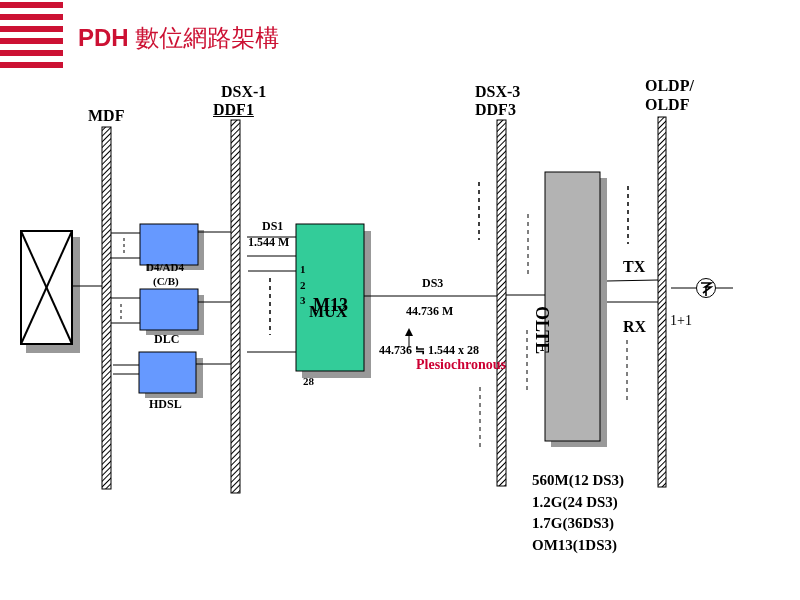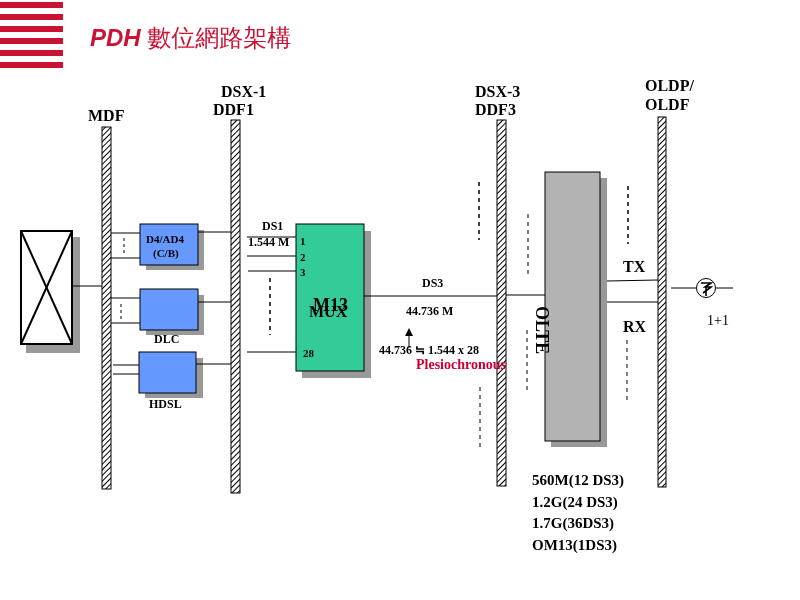--- a/index.html
+++ b/index.html
@@ -1,23 +1,23 @@
 <!DOCTYPE html>
 <html><head>
 <meta charset="utf-8">
 <style>
   html,body{margin:0;padding:0;background:#ffffff;}
   body{width:800px;height:600px;position:relative;overflow:hidden;font-family:"Liberation Serif",serif;}
   #diagram{position:absolute;left:0;top:0;width:800px;height:600px;}
   .title{position:absolute;left:78px;top:22px;font-family:"Liberation Sans",sans-serif;font-size:24px;color:#cc1133;}
-  .title .pdh{font-weight:bold;font-style:italic;margin-left:12px;}
+  .title .pdh{font-weight:bold;}
   .lbl{position:absolute;font-weight:bold;color:#000;white-space:nowrap;}
   .lbl16{font-size:16px;line-height:18px;}
   .lbl12{font-size:12px;line-height:14px;margin-top:28px;}
-  .lbl11{font-size:11px;line-height:13px;}
+  .lbl11{font-size:11px;line-height:13px;margin-top:28px;}
   .red{color:#cc0033;margin-left:40px;}
 </style>
 </head>
 <body>
 
 <div id="diagram">
   <svg width="800" height="600" style="position:absolute;left:0;top:0">
     <defs>
       <pattern id="hatch" width="4" height="4" patternUnits="userSpaceOnUse" patternTransform="rotate(45)">
         <rect width="4" height="4" fill="#ffffff"></rect>
@@ -113,21 +113,21 @@
     </g>
   </svg>
 
   <div class="title">
     <span class="pdh">PDH</span>
     <span>數位網路架構</span>
   </div>
 
   <div class="lbl lbl16" style="left:88px;top:107px;">MDF</div>
   <div class="lbl lbl16" style="left:221px;top:83px;">DSX-1</div>
-  <div class="lbl lbl16" style="left:213px;top:101px;">DDF1</div>
+  <div class="lbl lbl16" style="left:213px;top:101px;text-decoration:underline;">DDF1</div>
   <div class="lbl lbl16" style="left:475px;top:83px;">DSX-3</div>
   <div class="lbl lbl16" style="left:475px;top:101px;">DDF3</div>
   <div class="lbl lbl16" style="left:645px;top:77px;">OLDP/</div>
   <div class="lbl lbl16" style="left:645px;top:96px;">OLDF</div>
 
   <div class="lbl lbl11" style="left:146px;top:233px;">D4/AD4</div>
   <div class="lbl lbl11" style="left:153px;top:247px;">(C/B)</div>
   <div class="lbl lbl12" style="left:154px;top:304px;">DLC</div>
   <div class="lbl lbl12" style="left:149px;top:369px;">HDSL</div>
   <div class="lbl" style="left:313px;top:279px;font-size:18px;margin-top:16px;">M13</div>
@@ -139,21 +139,21 @@
   <div class="lbl lbl11" style="left:300px;top:235px;">1</div>
   <div class="lbl lbl11" style="left:300px;top:251px;">2</div>
   <div class="lbl lbl11" style="left:300px;top:266px;">3</div>
   <div class="lbl lbl11" style="left:303px;top:347px;">28</div>
   <div class="lbl lbl12" style="left:422px;top:248px;">DS3</div>
   <div class="lbl lbl12" style="left:406px;top:276px;">44.736 M</div>
   <div class="lbl lbl12" style="left:379px;top:315px;">44.736 ≒ 1.544 x 28</div>
   <div class="lbl red" style="left:376px;top:357px;font-size:14px;">Plesiochronous</div>
   <div class="lbl lbl16" style="left:623px;top:258px;">TX</div>
   <div class="lbl lbl16" style="left:623px;top:318px;">RX</div>
-  <div class="lbl" style="left:707px;top:313px;font-size:14px;font-weight:normal;">1+1</div>
+  <div class="lbl" style="left:670px;top:313px;font-size:14px;font-weight:normal;">1+1</div>
 
   <div style="position:absolute;left:532px;top:470px;">
     <div class="lbl" style="position:relative;font-size:15px;line-height:21.5px;">560M(12 DS3)</div>
     <div class="lbl" style="position:relative;font-size:15px;line-height:21.5px;">1.2G(24 DS3)</div>
     <div class="lbl" style="position:relative;font-size:15px;line-height:21.5px;">1.7G(36DS3)</div>
     <div class="lbl" style="position:relative;font-size:15px;line-height:21.5px;">OM13(1DS3)</div>
   </div>
 </div>
 
 </body></html>

